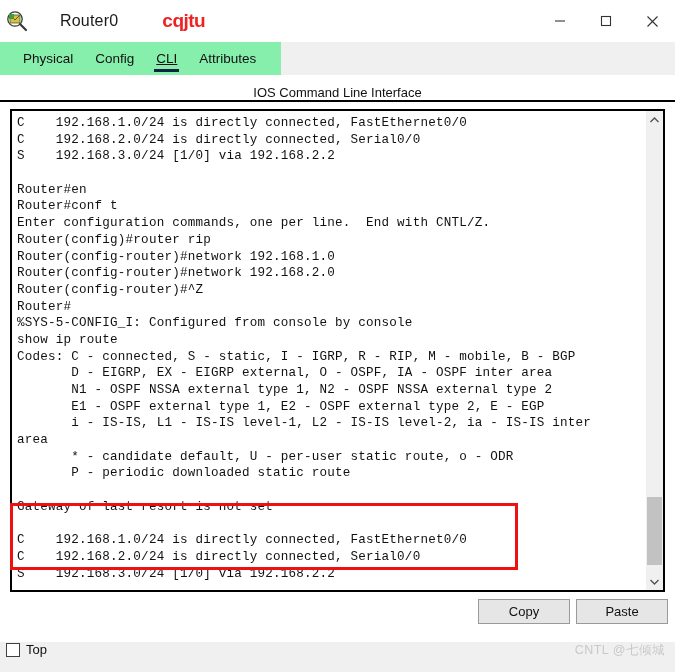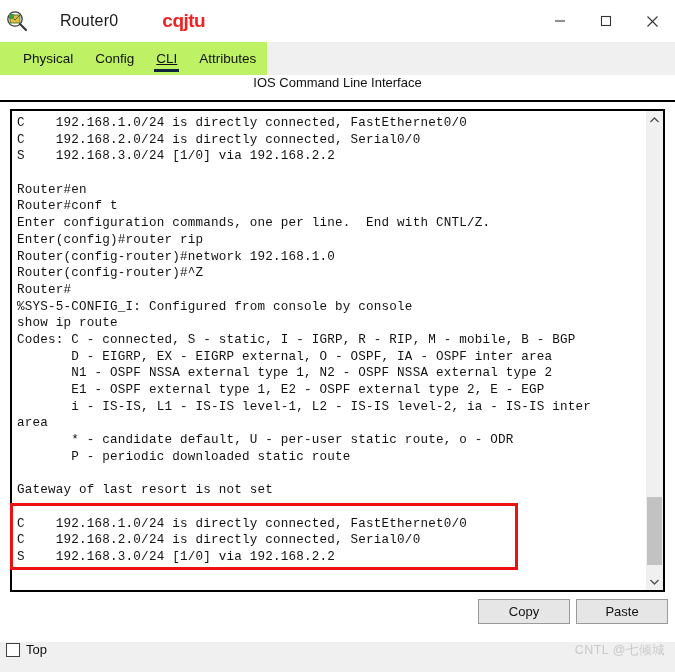--- a/index.html
+++ b/index.html
@@ -61,24 +61,25 @@
 
   
   .tabstrip {
     height: 33px;
     background: #f0f0f0;
     display: flex;
     align-items: stretch;
     position: relative;
   }
   .tabstrip-inner {
-    background: #bef264;
+    background: #86efac;
     display: flex;
     align-items: stretch;
     padding-left: 12px;
+    padding-right: 14px;
   }
   .tab {
     display: flex;
     align-items: center;
     padding: 0 11px;
     font-size: 13.5px;
     color: #111;
     position: relative;
   }
   .tab.active .tab-label {
@@ -93,21 +94,21 @@
     bottom: 3px;
     height: 3px;
     background: #10243e;
   }
 
   
   .cli-header {
     height: 25px;
     background: #ffffff;
     display: flex;
-    align-items: flex-start;
+    align-items: flex-end;
     justify-content: center;
     font-size: 13px;
     color: #111;
     border-bottom: 2px solid #000;
   }
 
   
   .terminal-wrap {
     position: absolute;
     left: 10px;
@@ -308,22 +309,23 @@
 
 <div class="terminal-wrap">
   <div class="terminal" id="terminal">
       <div class="term-line">C    192.168.1.0/24 is directly connected, FastEthernet0/0</div>
       <div class="term-line">C    192.168.2.0/24 is directly connected, Serial0/0</div>
       <div class="term-line">S    192.168.3.0/24 [1/0] via 192.168.2.2</div>
       <div class="term-line"></div>
       <div class="term-line">Router#en</div>
       <div class="term-line">Router#conf t</div>
       <div class="term-line">Enter configuration commands, one per line.  End with CNTL/Z.</div>
-      <div class="term-line">Enter(config)#router rip</div>
+      <div class="term-line">Router(config)#router rip</div>
       <div class="term-line">Router(config-router)#network 192.168.1.0</div>
+      <div class="term-line">Router(config-router)#network 192.168.2.0</div>
       <div class="term-line">Router(config-router)#^Z</div>
       <div class="term-line">Router#</div>
       <div class="term-line">%SYS-5-CONFIG_I: Configured from console by console</div>
       <div class="term-line">show ip route</div>
       <div class="term-line">Codes: C - connected, S - static, I - IGRP, R - RIP, M - mobile, B - BGP</div>
       <div class="term-line">       D - EIGRP, EX - EIGRP external, O - OSPF, IA - OSPF inter area</div>
       <div class="term-line">       N1 - OSPF NSSA external type 1, N2 - OSPF NSSA external type 2</div>
       <div class="term-line">       E1 - OSPF external type 1, E2 - OSPF external type 2, E - EGP</div>
       <div class="term-line">       i - IS-IS, L1 - IS-IS level-1, L2 - IS-IS level-2, ia - IS-IS inter</div>
       <div class="term-line">area</div>

